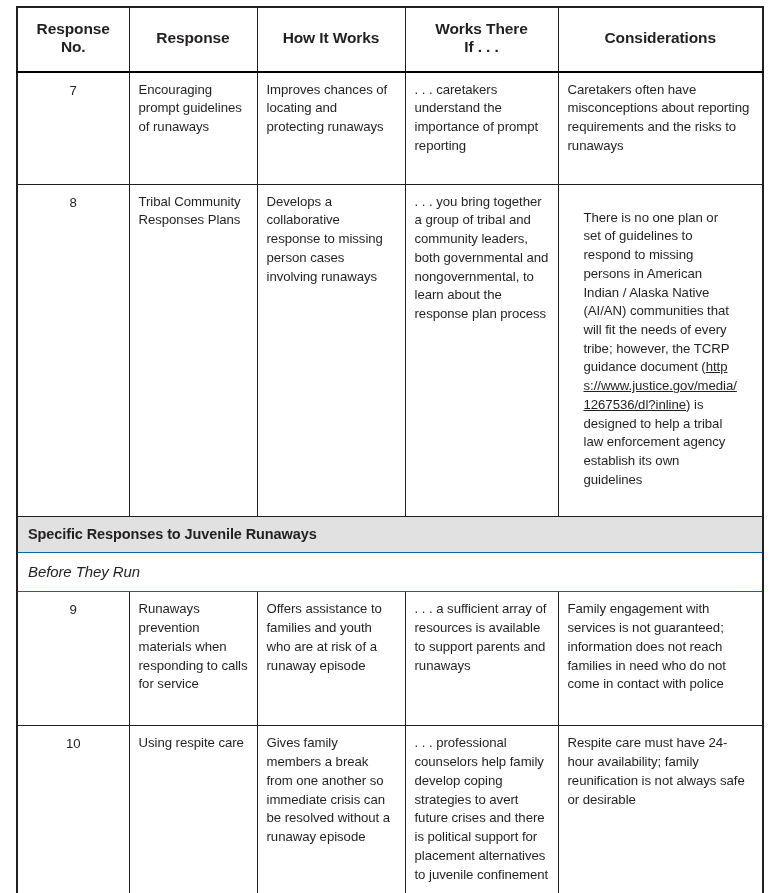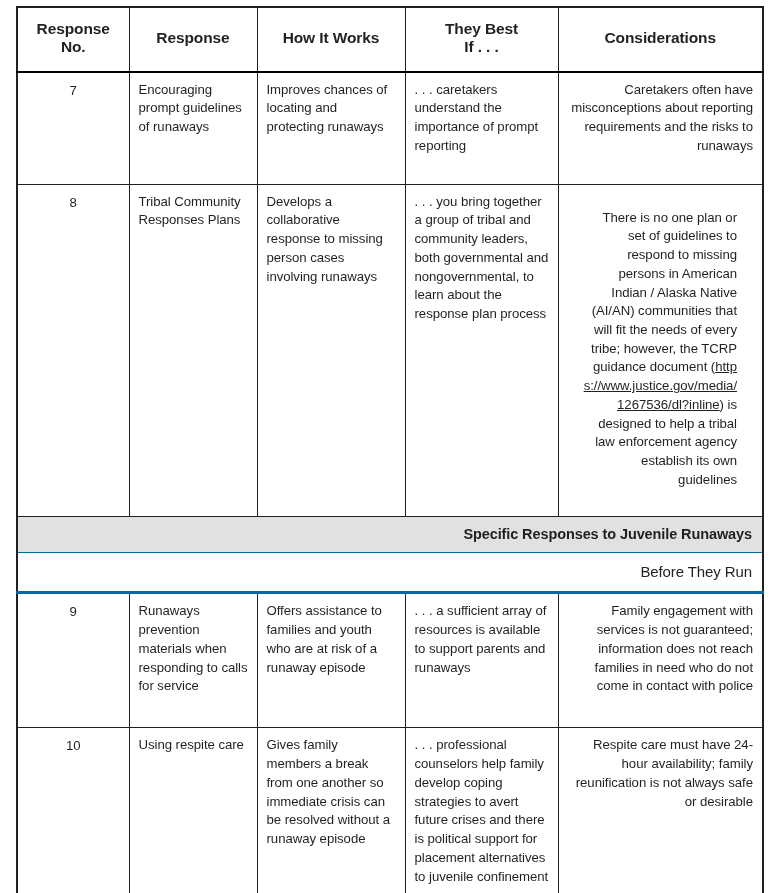--- a/index.html
+++ b/index.html
@@ -51,44 +51,45 @@
 
   tbody td {
     font-size: 13.2px;
     line-height: 1.42;
     vertical-align: top;
     border-right: 1px solid #231f20;
     border-bottom: 1px solid #231f20;
     padding: 8px 9px 10px 9px;
     letter-spacing: -0.05px;
   }
-  tbody td:last-child { border-right: none; text-align: right; }
+  tbody td:last-child { border-right: none; }
   td.num {
     text-align: center;
     padding-top: 9px;
   }
   td.body-cell p { margin: 16px; }
 
   tr.section-row td {
     background: #e1e1e1;
     font-size: 14.5px;
     font-weight: bold;
     padding: 7px 10px 8px 10px;
     border-right: none;
     border-top: 1px solid #231f20;
     border-bottom: 1px solid #0369a1;
     letter-spacing: -0.1px;
   }
   tr.subsection-row td {
     background: #ffffff;
     font-size: 15px;
+    font-style: italic;
     font-weight: normal;
     padding: 8px 10px 9px 10px;
     border-right: none;
-    border-bottom: 3px solid #0369a1;
+    border-bottom: 1px solid #0369a1;
     letter-spacing: -0.1px;
   }
 
   a.inline-link {
     color: #231f20;
     text-decoration: underline;
     word-break: break-all;
   }
 
   
@@ -111,21 +112,21 @@
     </colgroup>
     <thead>
       <tr>
         <th>
           <span>Response</span><br>
           <span>No.</span>
         </th>
         <th>Response</th>
         <th>How It Works</th>
         <th>
-          <span>They Best</span><br>
+          <span>Works There</span><br>
           <span>If . . .</span>
         </th>
         <th>Considerations</th>
       </tr>
     </thead>
     <tbody>
 
       <tr class="row-7">
         <td class="num">7</td>
         <td class="body-cell">Encouraging prompt guidelines of runaways</td>

